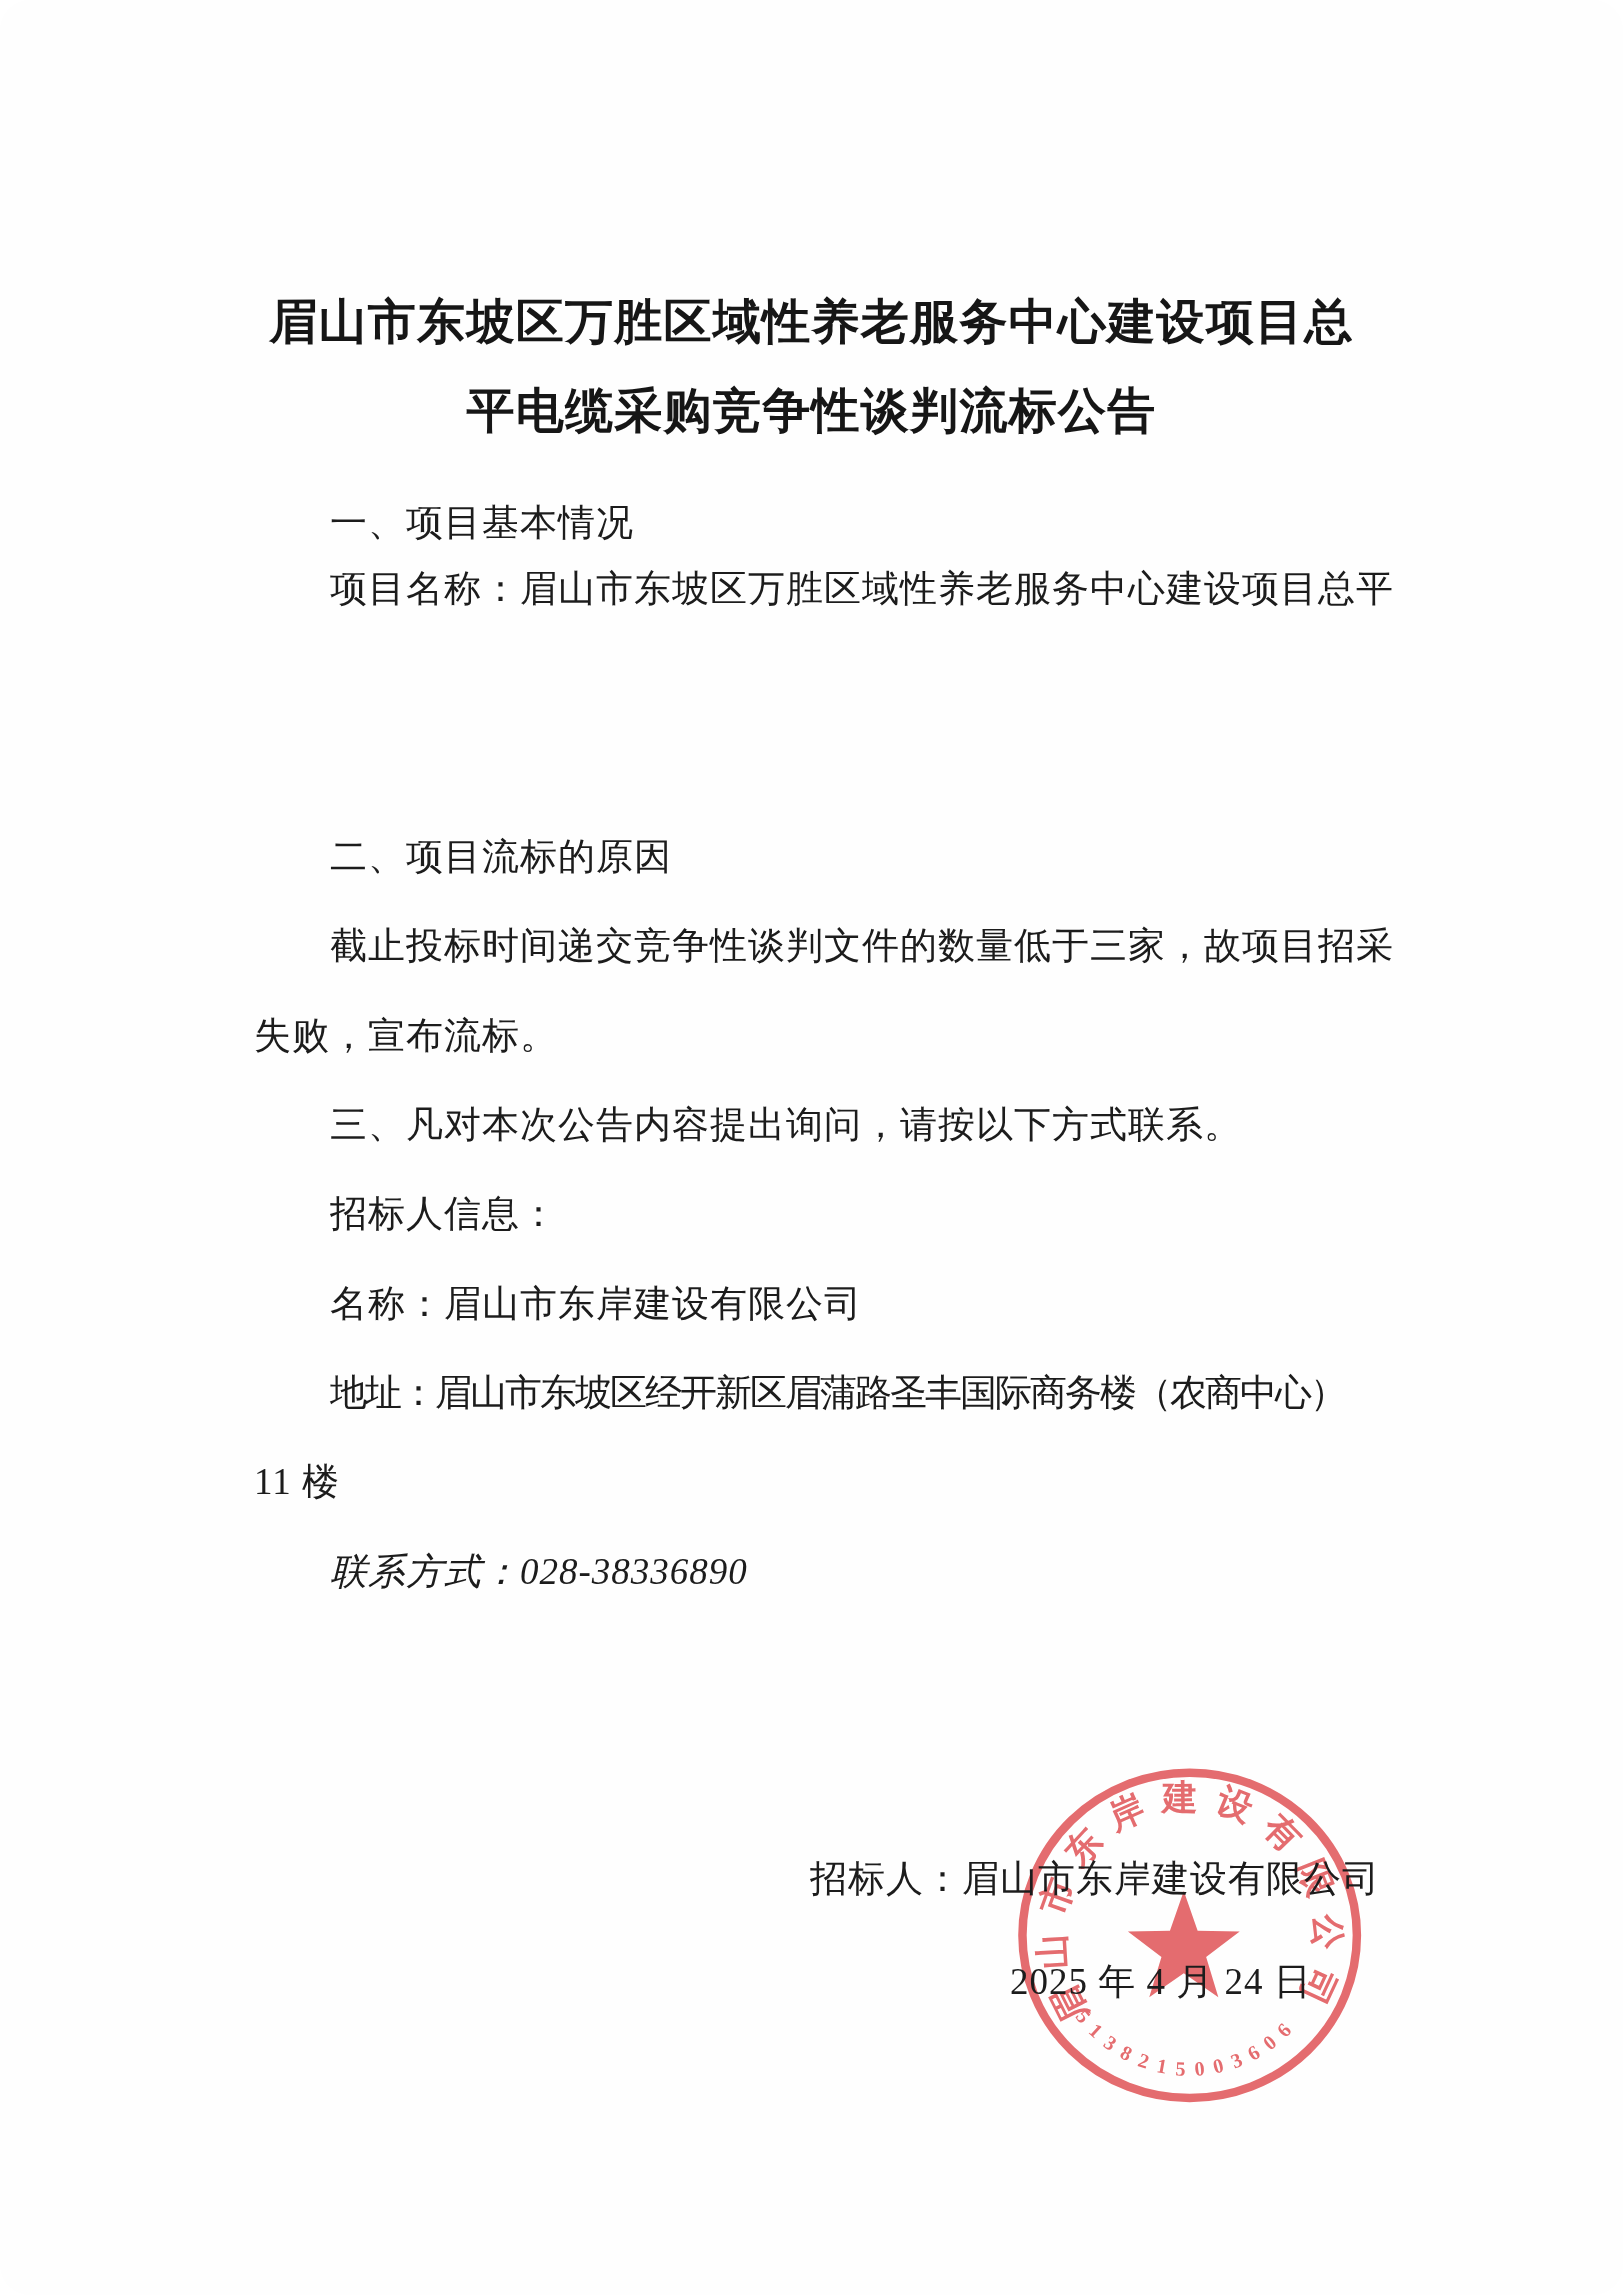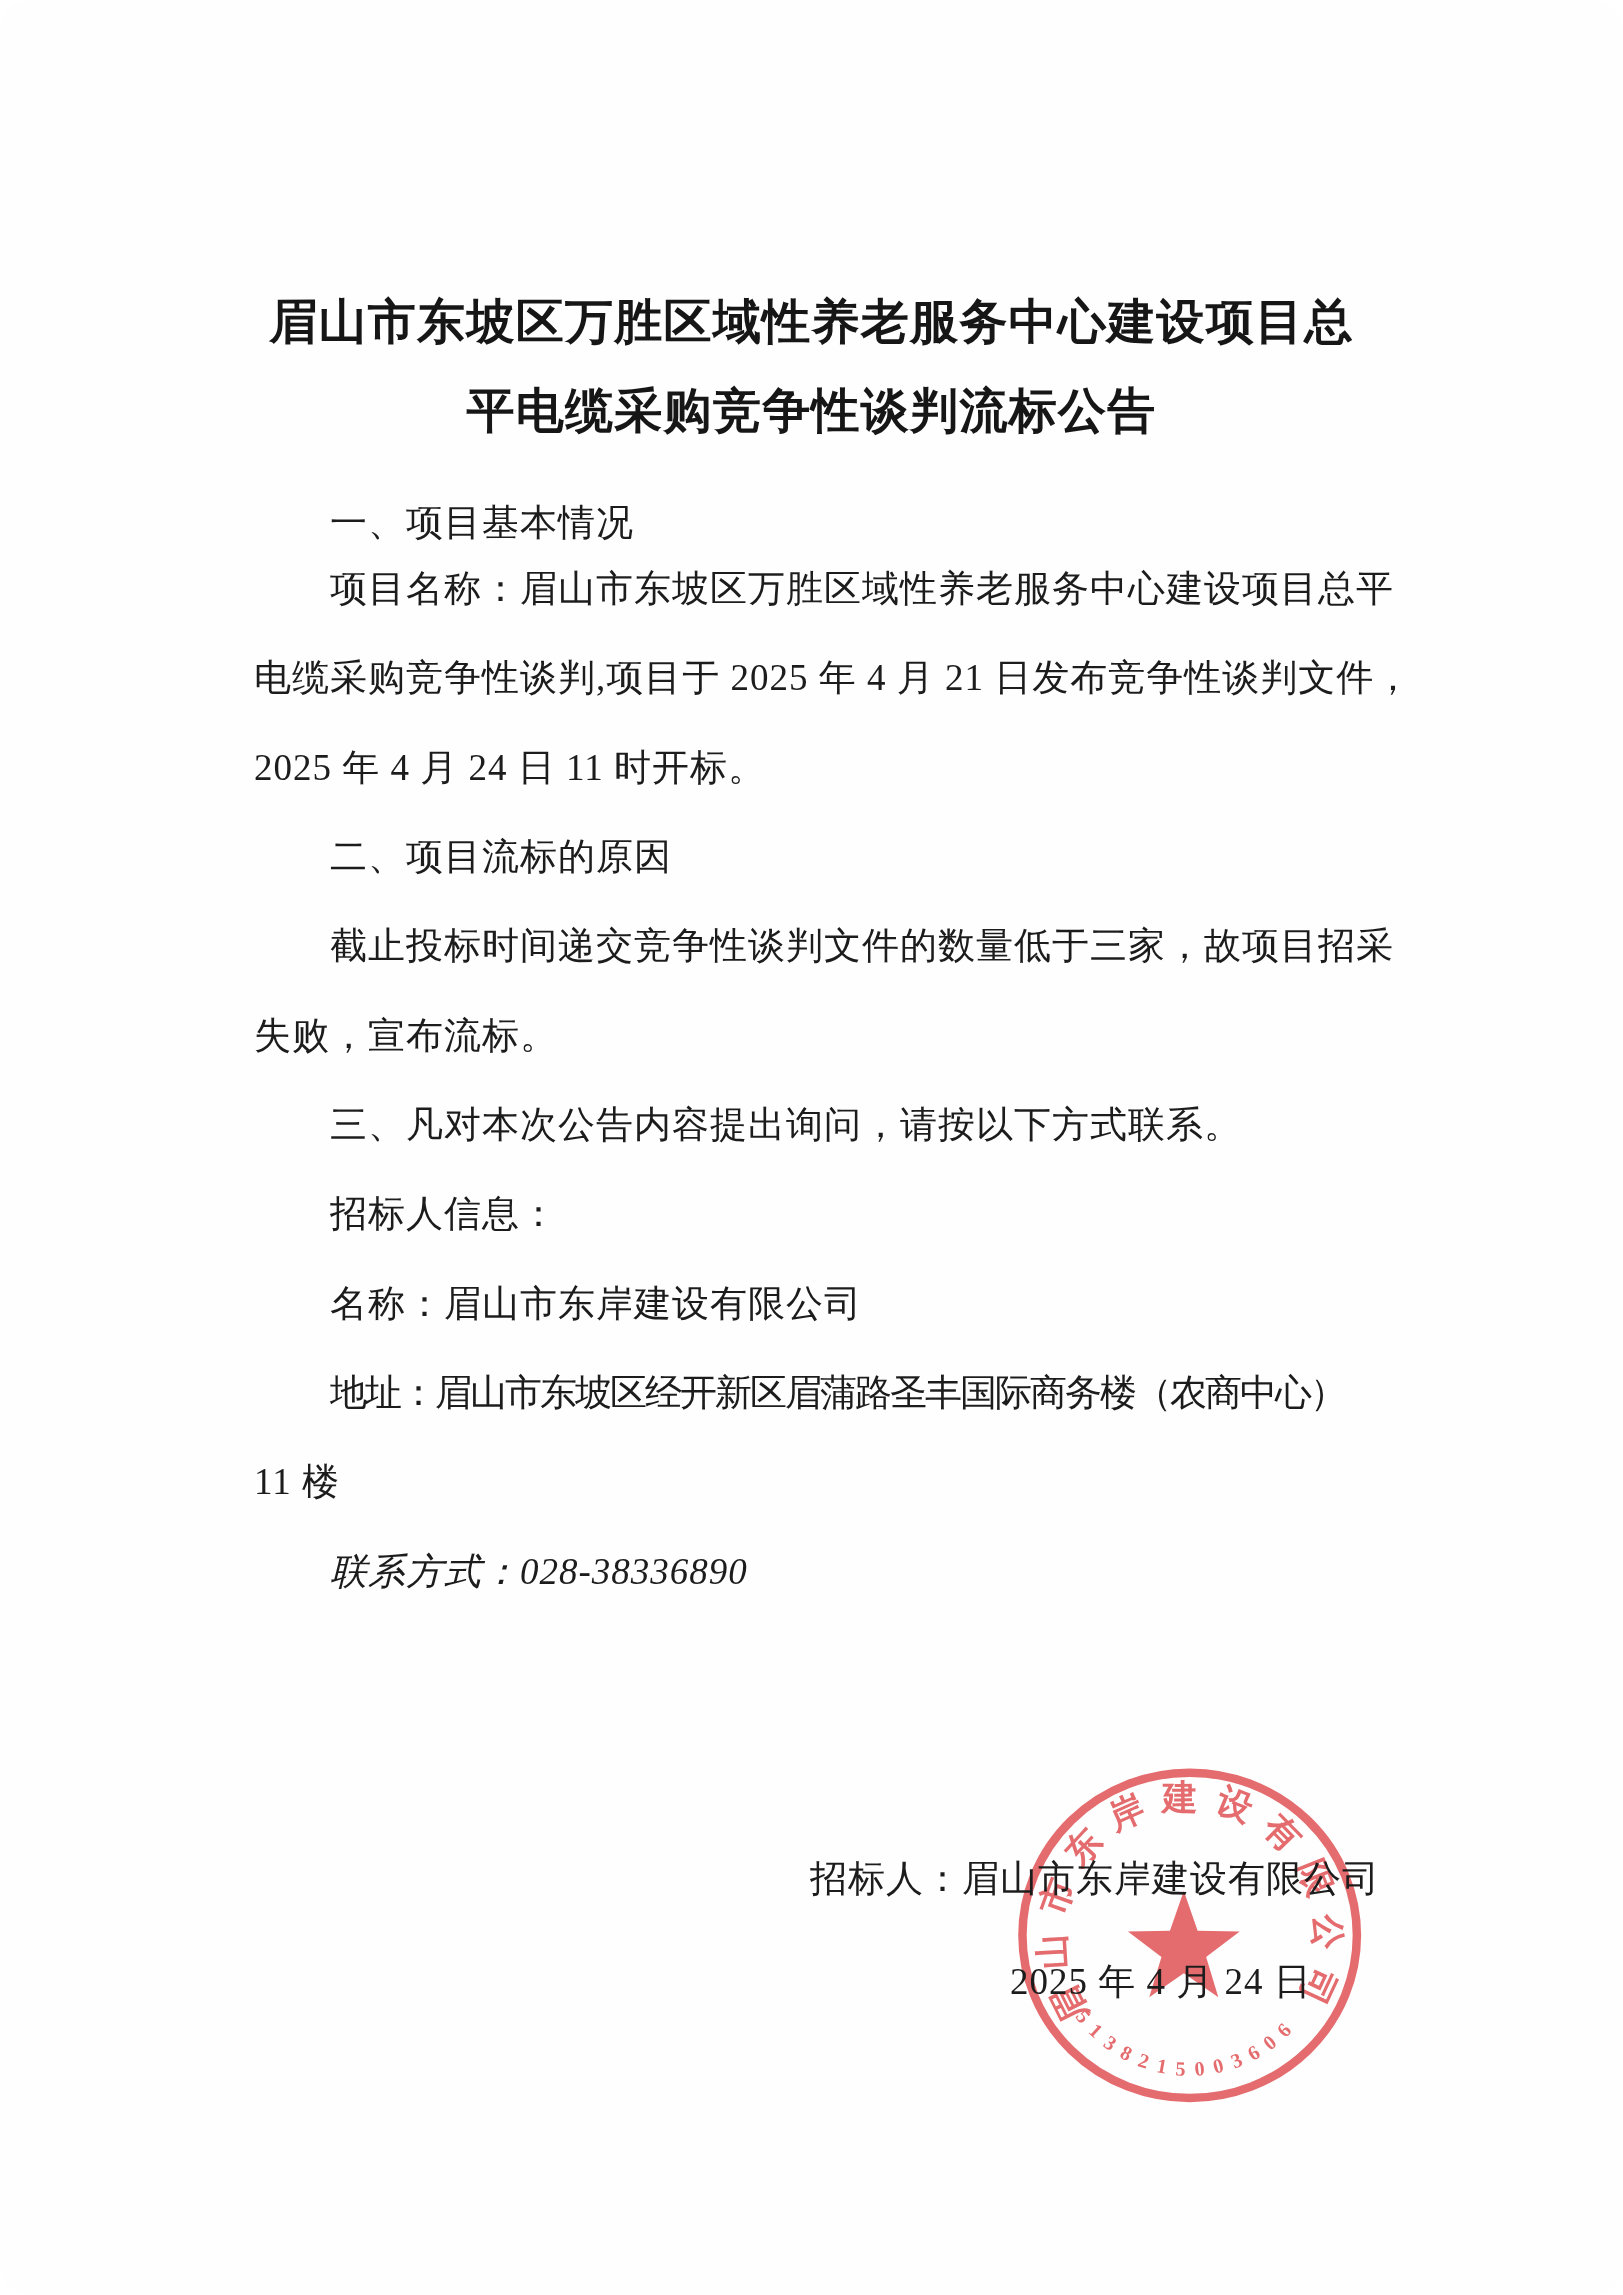--- a/index.html
+++ b/index.html
@@ -95,22 +95,20 @@
 </head>
 <body>
 
 <div class="page">
 
   <div class="title-line title-1">眉山市东坡区万胜区域性养老服务中心建设项目总</div>
   <div class="title-line title-2">平电缆采购竞争性谈判流标公告</div>
 
   <div class="line l-indent y1">一、项目基本情况</div>
   <div class="line l-indent y2">项目名称：眉山市东坡区万胜区域性养老服务中心建设项目总平</div>
-  <div class="line l-flush y3">电缆采购竞争性谈判,项目于 2025 年 4 月 21 日发布竞争性谈判文件，</div>
-  <div class="line l-flush y4">2025 年 4 月 24 日 11 时开标。</div>
 
   <div class="line l-indent y5">二、项目流标的原因</div>
   <div class="line l-indent y6">截止投标时间递交竞争性谈判文件的数量低于三家，故项目招采</div>
   <div class="line l-flush y7">失败，宣布流标。</div>
 
   <div class="line l-indent y8">三、凡对本次公告内容提出询问，请按以下方式联系。</div>
 
   <div class="line l-indent y9">招标人信息：</div>
   <div class="line l-indent y11 squeeze">地址：眉山市东坡区经开新区眉蒲路圣丰国际商务楼（农商中心）</div>
   <div class="line l-indent y10">名称：眉山市东岸建设有限公司</div>

